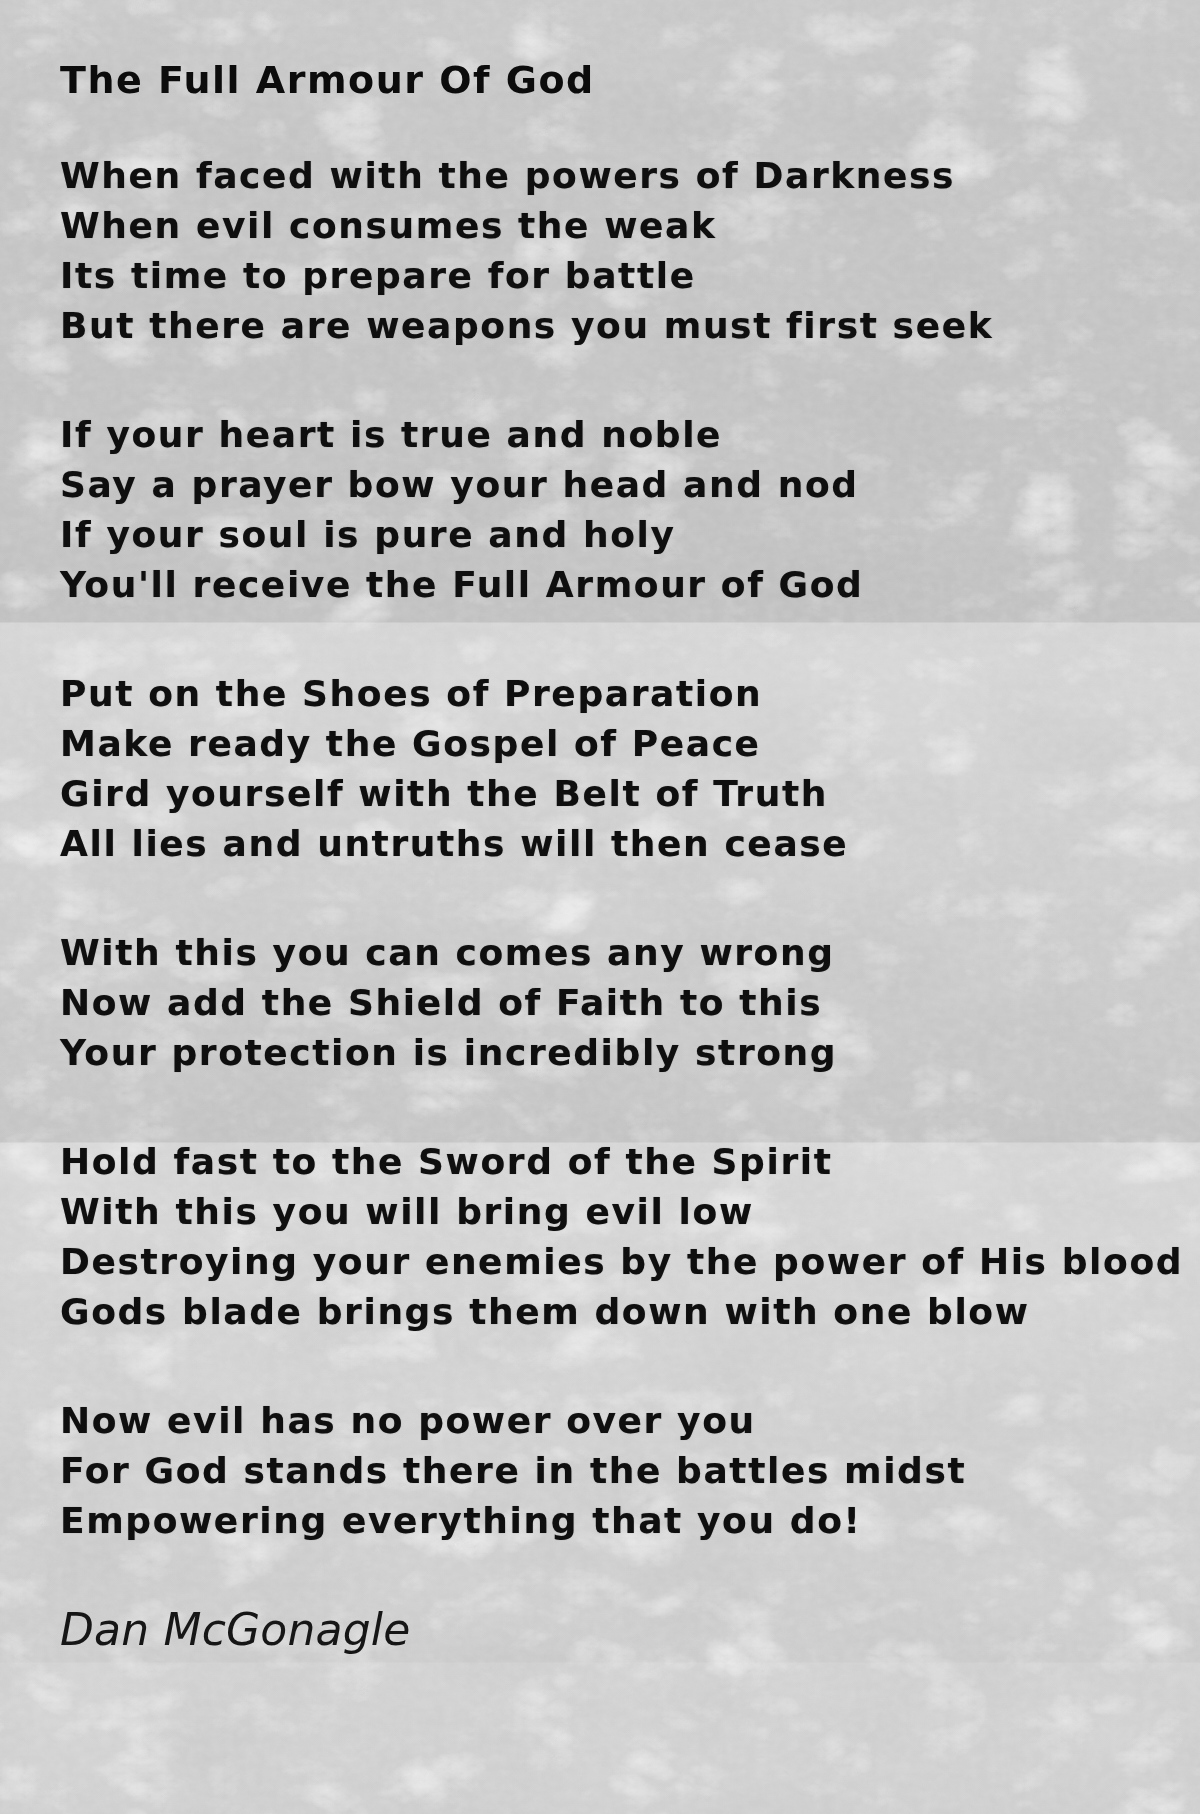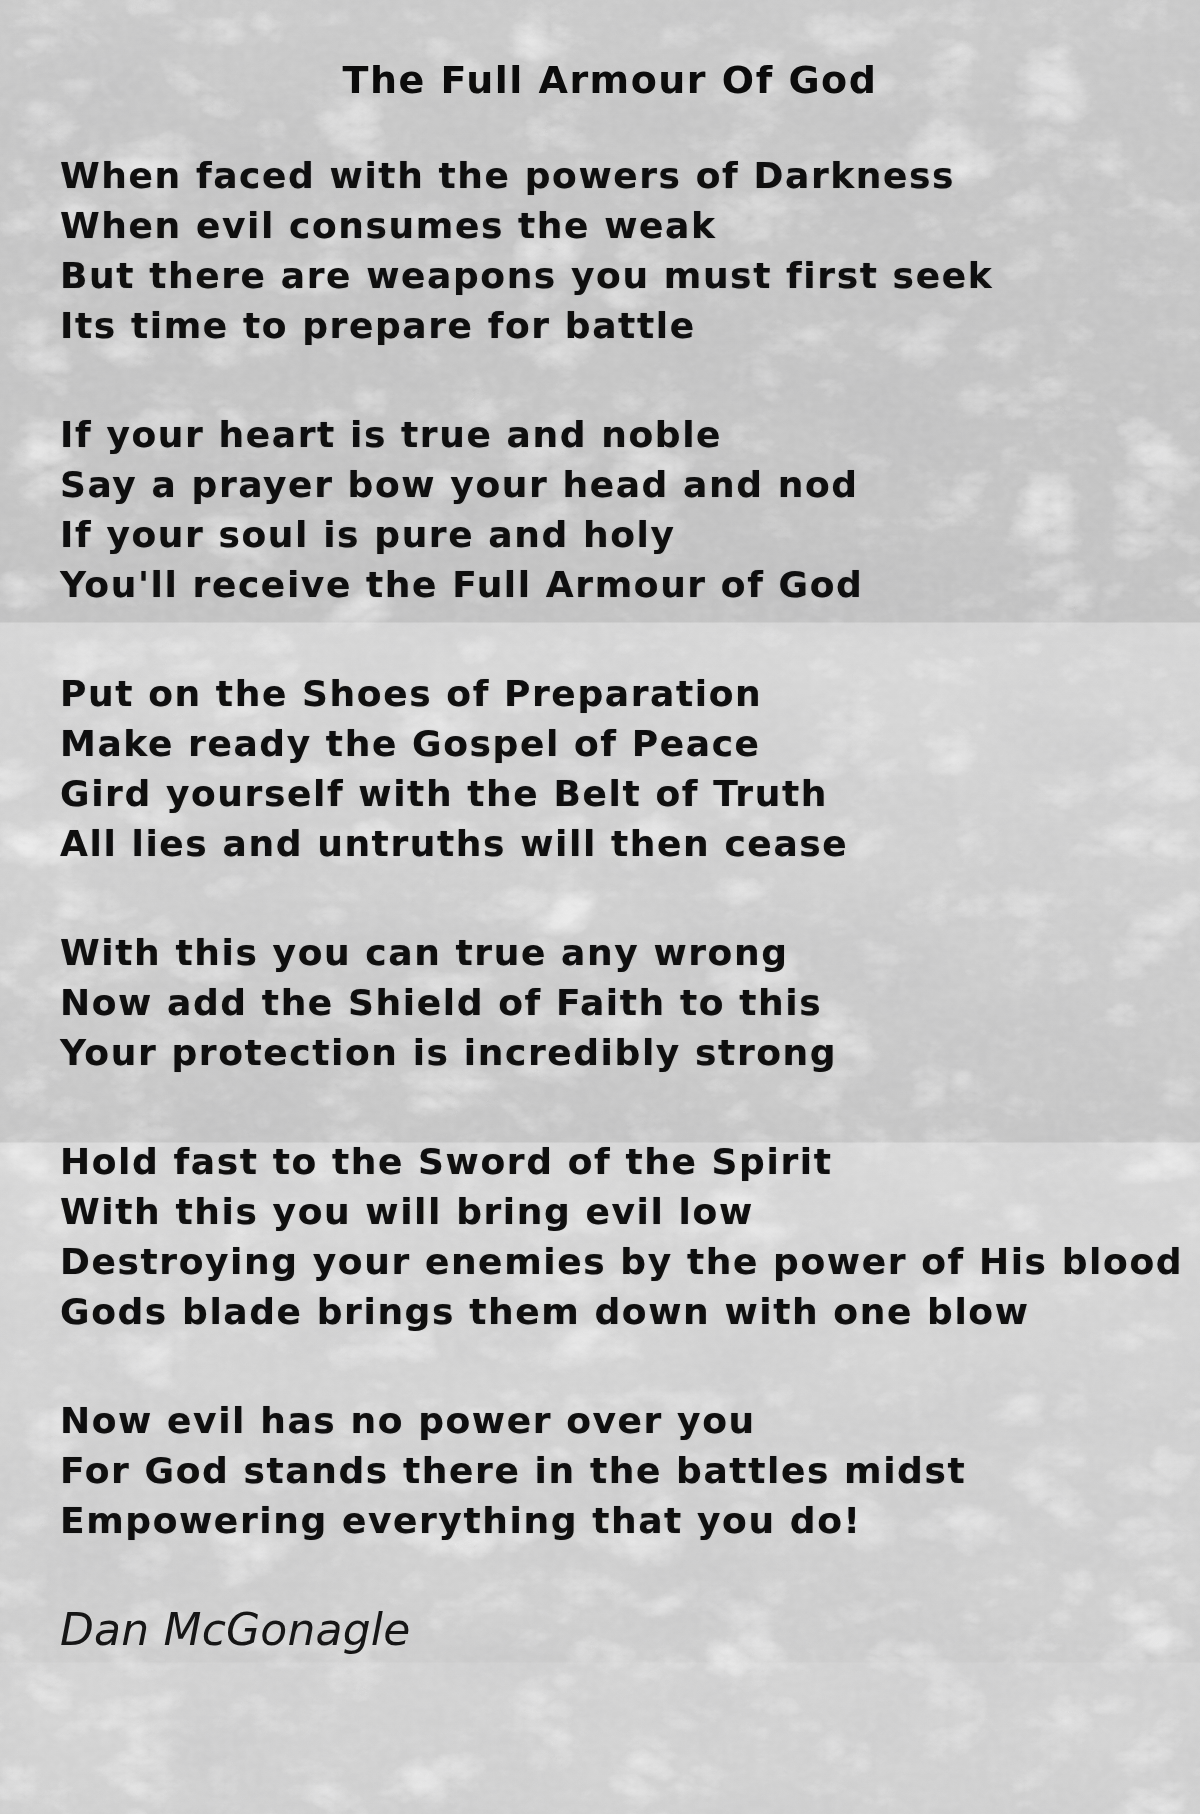--- a/index.html
+++ b/index.html
@@ -43,21 +43,20 @@
     width: 1100px;
     color: #0f0f0f;
   }
   .title {
     margin: 55px 0 0 0;
     font-size: 38px;
     font-weight: bold;
     line-height: 50px;
     letter-spacing: 1.5px;
     color: #0c0c0c;
-    text-align: center;
   }
   .stanza {
     margin: 0 0 59px 0;
   }
   .stanza.first {
     margin-top: 46px;
   }
   .line {
     font-size: 36px;
     font-weight: bold;
@@ -100,40 +99,40 @@
   <rect width="1200" height="1814" filter="url(#swirlDark)" opacity="0.22"></rect>
   <rect width="1200" height="1814" filter="url(#grain)" opacity="0.14"></rect>
 </svg>
 
 <div class="poem">
   <h1 class="title">The Full Armour Of God</h1>
 
   <div class="stanza first">
     <div class="line">When faced with the powers of Darkness</div>
     <div class="line">When evil consumes the weak</div>
+    <div class="line">Its time to prepare for battle</div>
     <div class="line">But there are weapons you must first seek</div>
-    <div class="line">Its time to prepare for battle</div>
   </div>
 
   <div class="stanza">
     <div class="line">If your heart is true and noble</div>
     <div class="line">Say a prayer bow your head and nod</div>
     <div class="line">If your soul is pure and holy</div>
     <div class="line">You'll receive the Full Armour of God</div>
   </div>
 
   <div class="stanza">
     <div class="line">Put on the Shoes of Preparation</div>
     <div class="line">Make ready the Gospel of Peace</div>
     <div class="line">Gird yourself with the Belt of Truth</div>
     <div class="line">All lies and untruths will then cease</div>
   </div>
 
   <div class="stanza">
-    <div class="line">With this you can true any wrong</div>
+    <div class="line">With this you can comes any wrong</div>
     <div class="line">Now add the Shield of Faith to this</div>
     <div class="line">Your protection is incredibly strong</div>
   </div>
 
   <div class="stanza">
     <div class="line">Hold fast to the Sword of the Spirit</div>
     <div class="line">With this you will bring evil low</div>
     <div class="line">Destroying your enemies by the power of His blood</div>
     <div class="line">Gods blade brings them down with one blow</div>
   </div>

